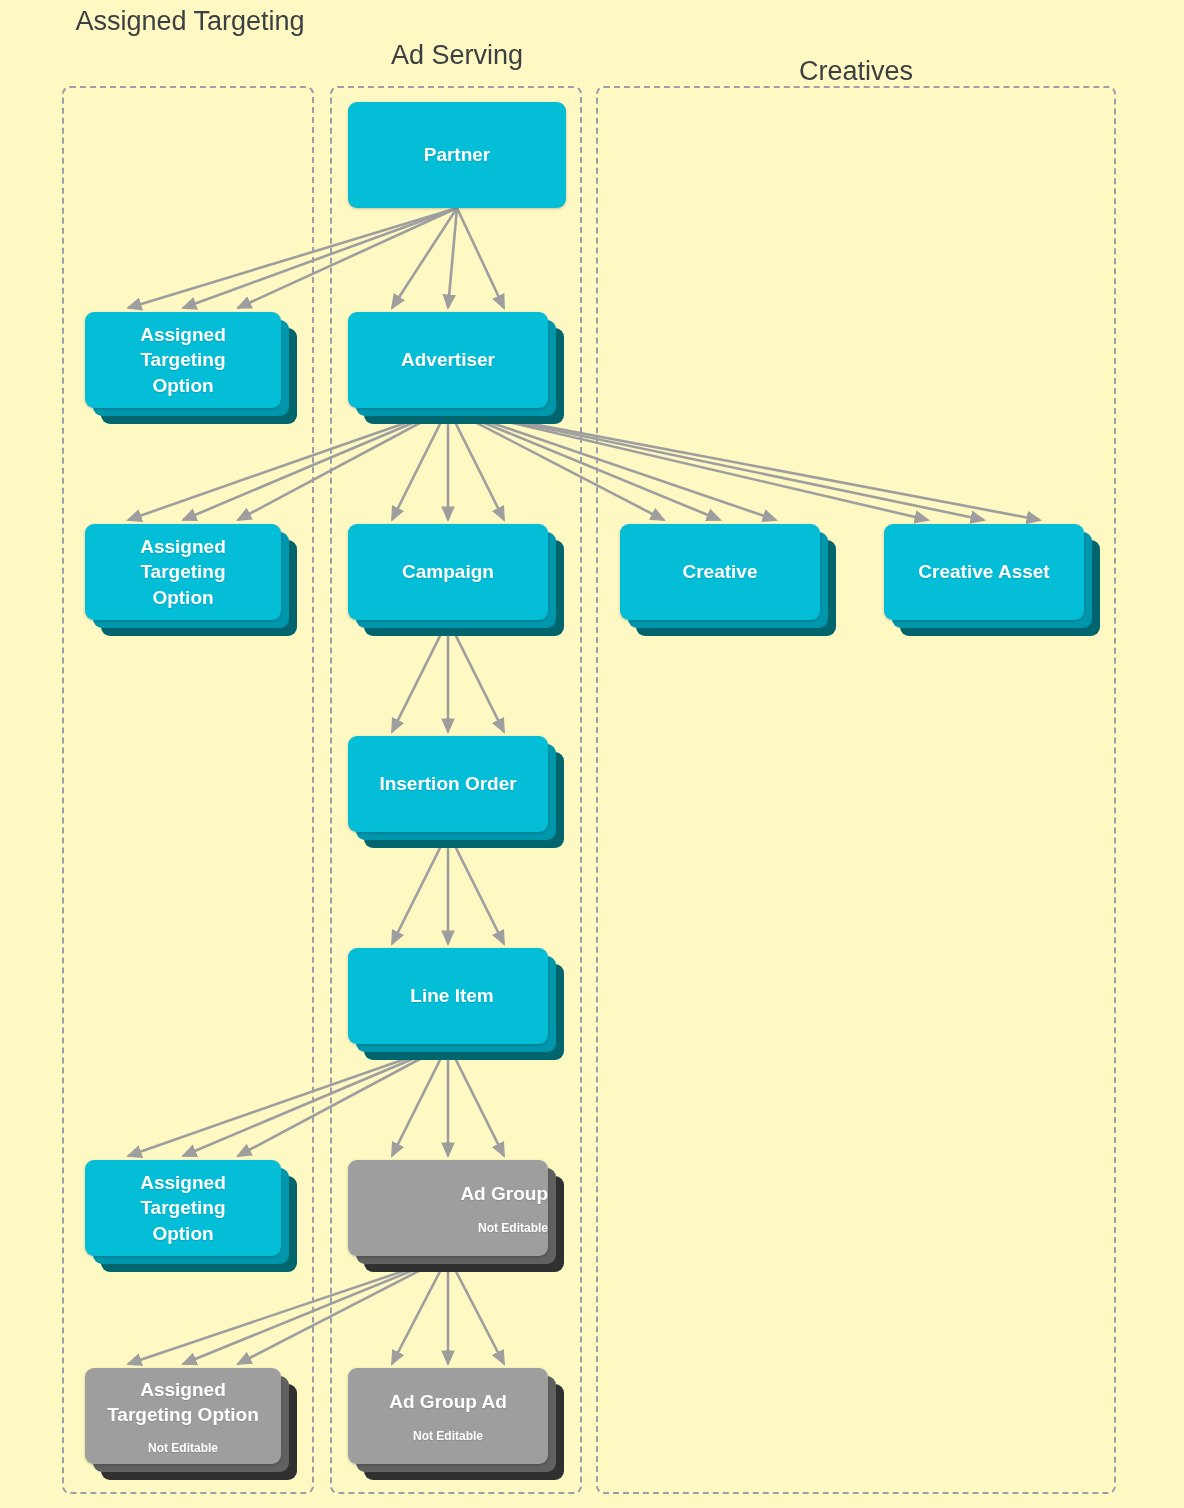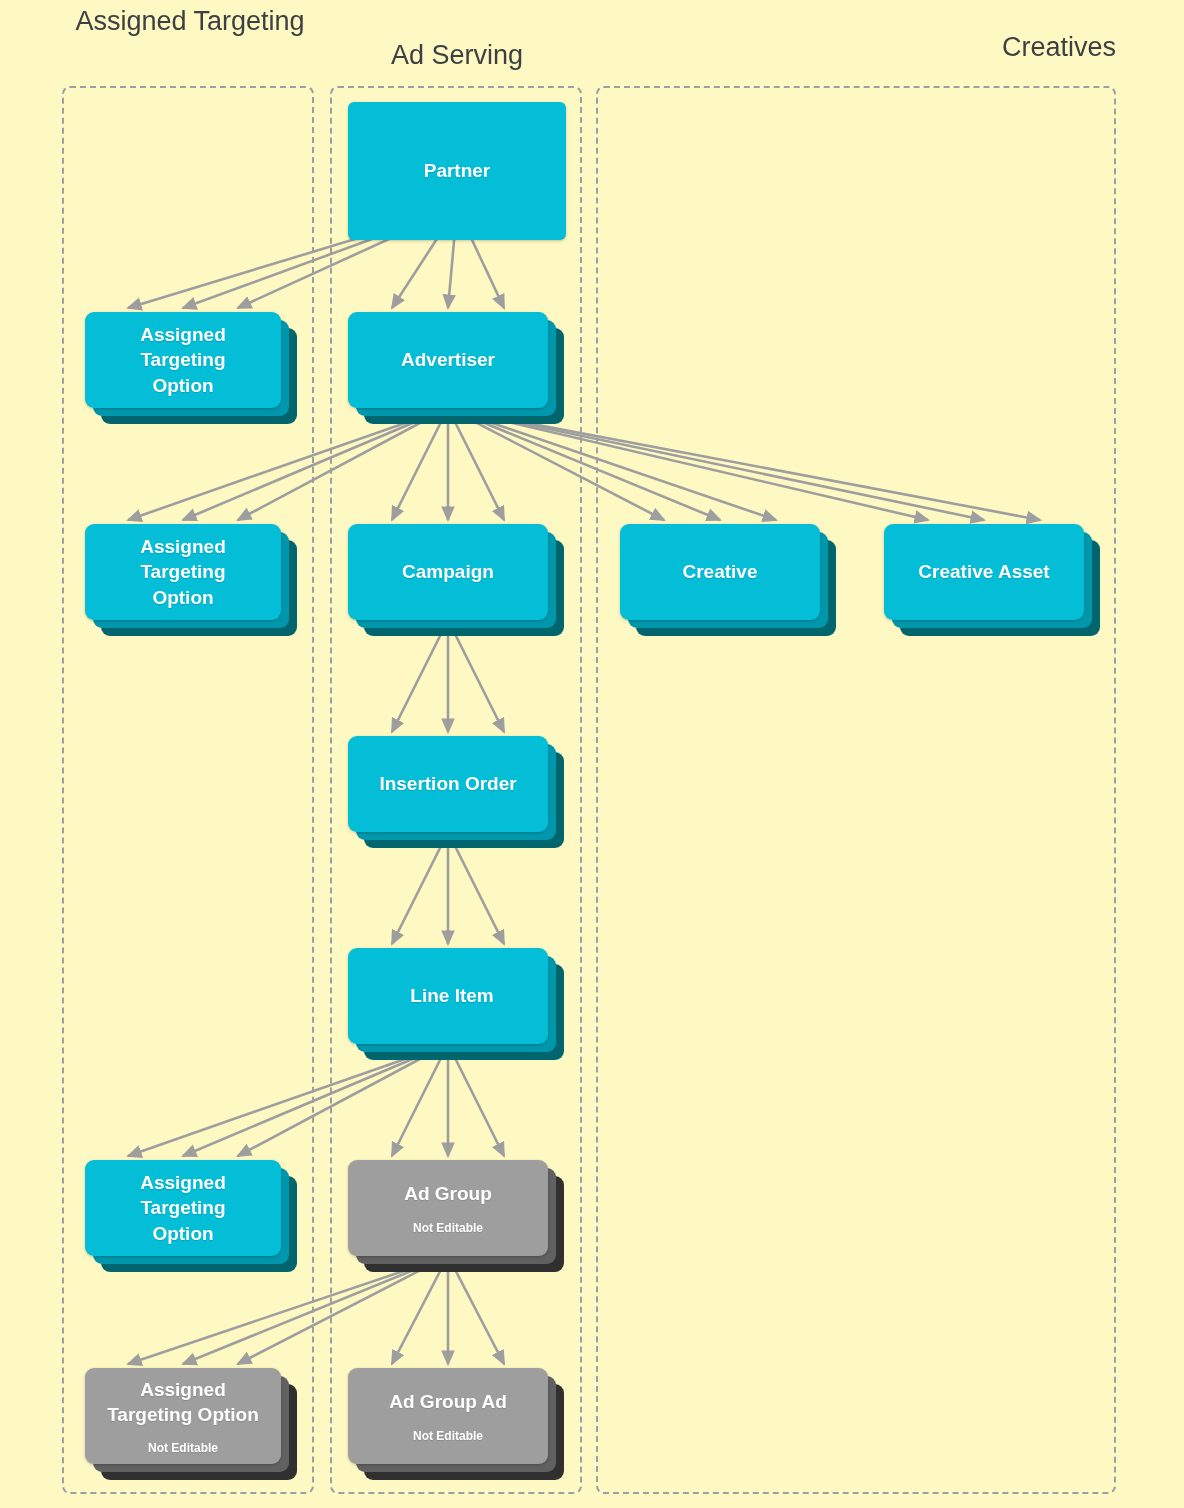--- a/index.html
+++ b/index.html
@@ -108,21 +108,21 @@
   <div id="frames">
       <div class="col-frame" style="left: 62px; top: 86px; width: 252px; height: 1408px;"></div>
       <div class="col-frame" style="left: 330px; top: 86px; width: 252px; height: 1408px;"></div>
       <div class="col-frame" style="left: 596px; top: 86px; width: 520px; height: 1408px;"></div>
     </div>
 
   <div id="headers">
       <div class="col-header" style="left: 60px; top: 6px; width: 260px;">Assigned
 Targeting</div>
       <div class="col-header" style="left: 330px; top: 40px; width: 254px;">Ad Serving</div>
-      <div class="col-header" style="left: 596px; top: 32px; width: 520px; text-align: right;">Creatives</div>
+      <div class="col-header" style="left: 596px; top: 56px; width: 520px;">Creatives</div>
     </div>
 
   <svg id="arrows" xmlns="http://www.w3.org/2000/svg" viewBox="0 0 1184 1508">
     <defs>
       <marker id="arrowhead" markerWidth="6" markerHeight="6" refX="5.2" refY="3" orient="auto" markerUnits="strokeWidth">
         <path d="M0,0.4 L6,3 L0,5.6 z" fill="#9e9e9e"></path>
       </marker>
     </defs>
     <g id="edge-group">
         <line x1="457" y1="208" x2="128.12" y2="308" stroke="#9e9e9e" stroke-width="2.6" marker-end="url(#arrowhead)"></line>
@@ -159,21 +159,21 @@
         <line x1="448" y1="1256" x2="183" y2="1364" stroke="#9e9e9e" stroke-width="2.6" marker-end="url(#arrowhead)"></line>
         <line x1="448" y1="1256" x2="237.88" y2="1364" stroke="#9e9e9e" stroke-width="2.6" marker-end="url(#arrowhead)"></line>
         <line x1="448" y1="1256" x2="392" y2="1364" stroke="#9e9e9e" stroke-width="2.6" marker-end="url(#arrowhead)"></line>
         <line x1="448" y1="1256" x2="448" y2="1364" stroke="#9e9e9e" stroke-width="2.6" marker-end="url(#arrowhead)"></line>
         <line x1="448" y1="1256" x2="504" y2="1364" stroke="#9e9e9e" stroke-width="2.6" marker-end="url(#arrowhead)"></line>
       </g>
   </svg>
 
   <div id="nodes">
       <div class="node cyan" style="left: 348px; top: 102px; width: 218px; height: 106px;">
-        <div class="card front" style="width: 218px; height: 138px; border-radius: 6px;">
+        <div class="card front" style="width: 218px; height: 106px;">
           <div class="node-label">Partner</div>
         </div>
       </div>
       <div class="node cyan" style="left: 85px; top: 312px; width: 212px; height: 112px;">
         <div class="card back" style="width: 196px; height: 96px;"></div>
         <div class="card mid" style="width: 196px; height: 96px;"></div>
         <div class="card front" style="width: 196px; height: 96px;">
           <div class="node-label">Assigned
 Targeting
 Option</div>
@@ -235,21 +235,21 @@
         <div class="card mid" style="width: 196px; height: 96px;"></div>
         <div class="card front" style="width: 196px; height: 96px;">
           <div class="node-label">Assigned
 Targeting
 Option</div>
         </div>
       </div>
       <div class="node gray" style="left: 348px; top: 1160px; width: 216px; height: 112px;">
         <div class="card back" style="width: 200px; height: 96px;"></div>
         <div class="card mid" style="width: 200px; height: 96px;"></div>
-        <div class="card front" style="width: 200px; height: 96px;">
+        <div class="card front" style="width: 200px; height: 96px; align-items: flex-end;">
           <div class="node-label">Ad Group</div>
           <div class="node-sub">Not Editable</div>
         </div>
       </div>
       <div class="node gray" style="left: 85px; top: 1368px; width: 212px; height: 112px;">
         <div class="card back" style="width: 196px; height: 96px;"></div>
         <div class="card mid" style="width: 196px; height: 96px;"></div>
         <div class="card front" style="width: 196px; height: 96px;">
           <div class="node-label">Assigned
 Targeting Option</div>

